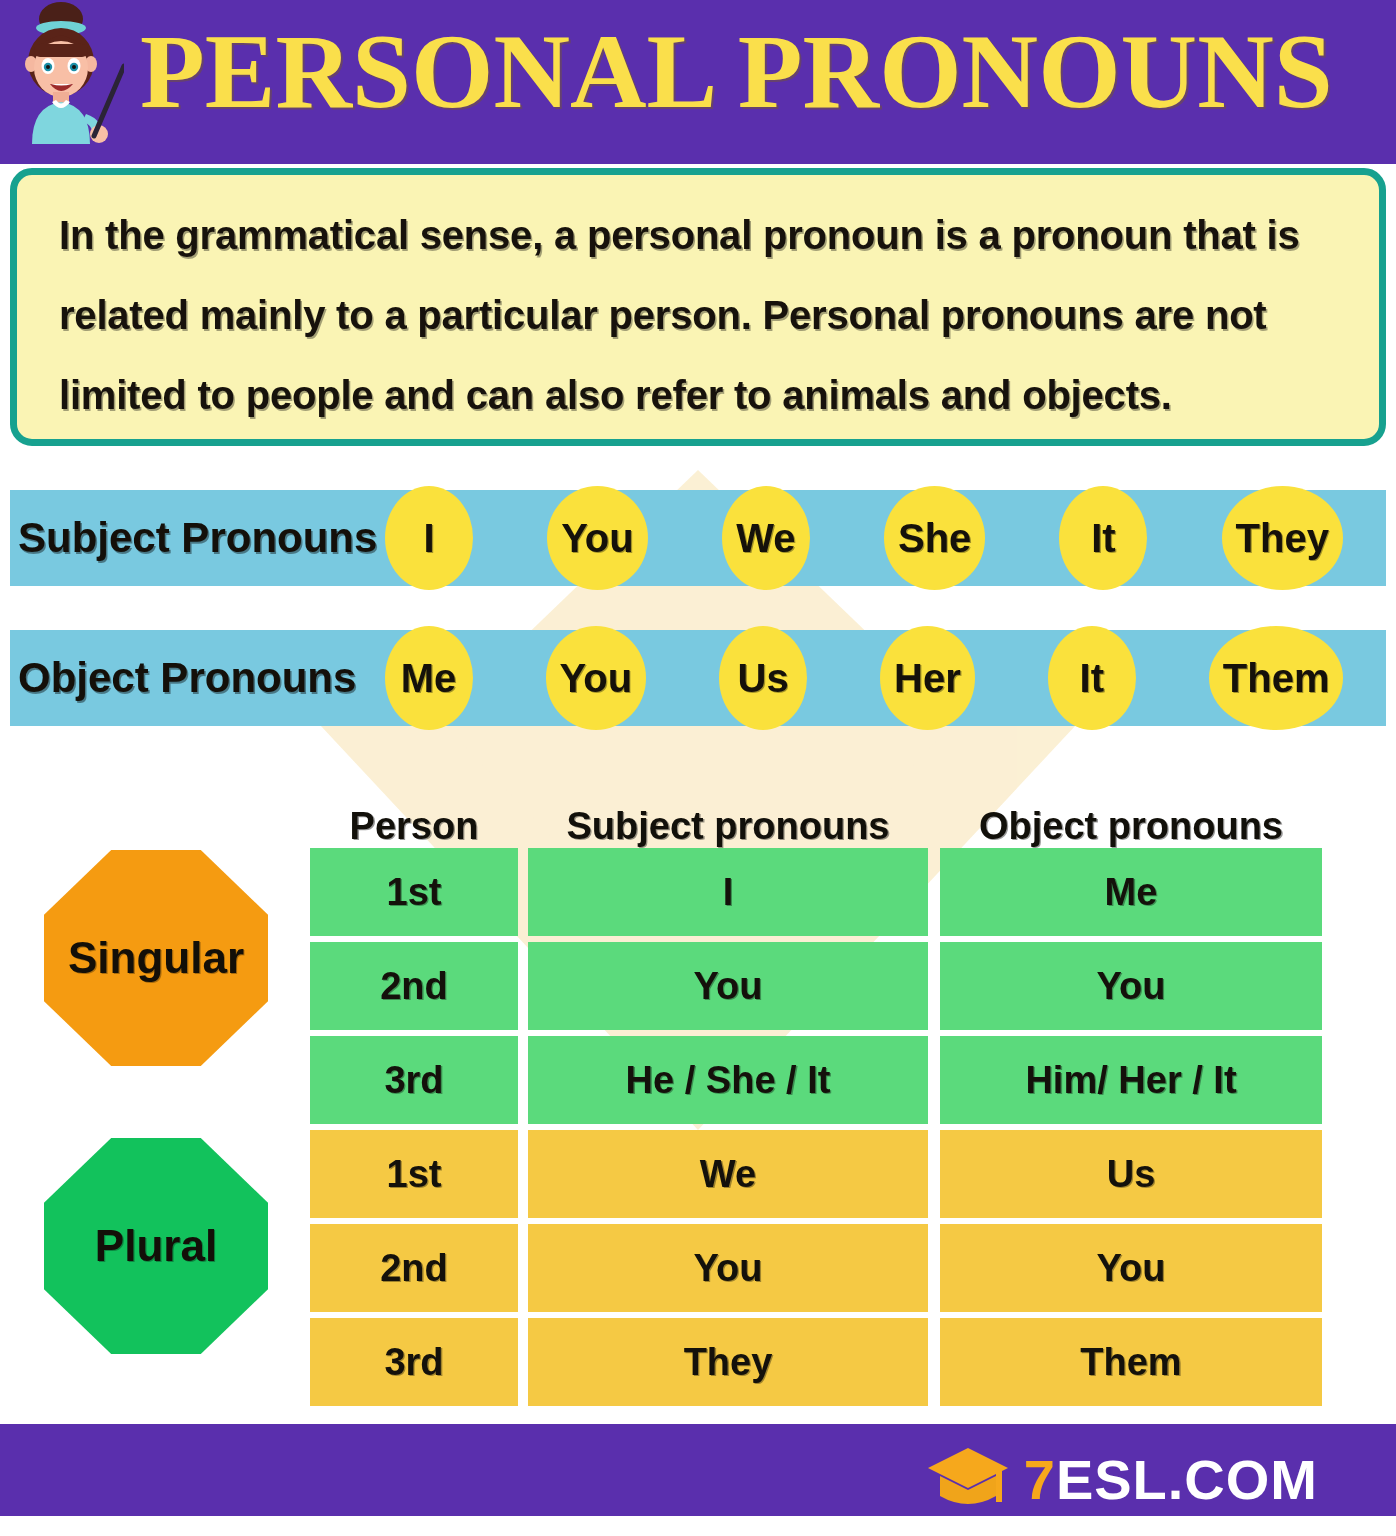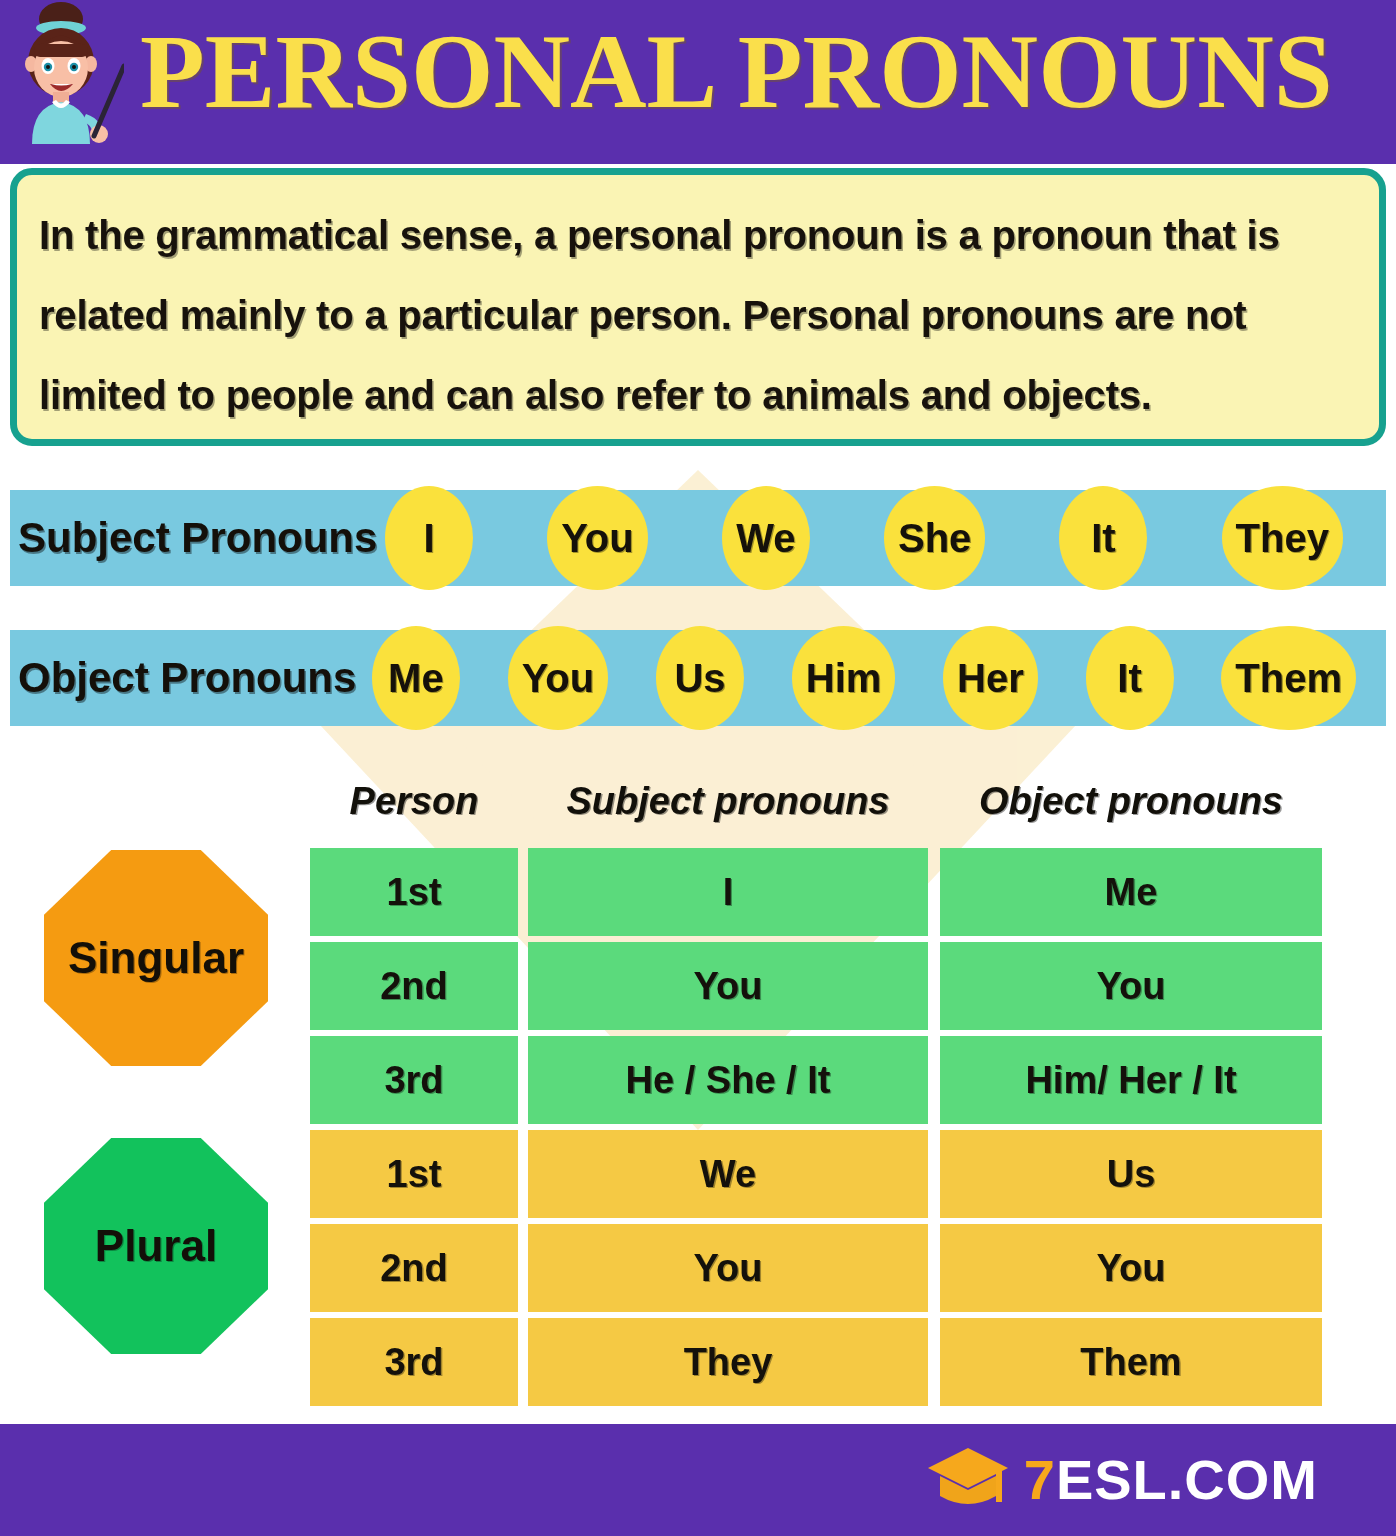--- a/index.html
+++ b/index.html
@@ -50,21 +50,21 @@
 
   
   #definition-box {
     position:absolute;
     left:10px; top:168px;
     width:1376px; height:278px;
     background:#FAF4B4;
     border:7px solid #17A18F;
     border-radius:22px;
     z-index:5;
-    padding:20px 40px 0 22px;
+    padding:20px 40px 0 42px;
   }
   #definition-text {
     font-family:"Liberation Sans Narrow","Liberation Sans", sans-serif;
     font-weight:bold;
     font-size:40px;
     line-height:80px;
     color:#17120c;
     letter-spacing:-0.2px;
     text-shadow:1.5px 1.5px 0 rgba(0,0,0,.35);
   }
@@ -143,22 +143,21 @@
   #badge-plural   { background:#12C25C; }
 
   #pronoun-table {
     position:absolute;
     left:310px; top:0;
     width:1012px;
   }
   .table-header-row {
     display:flex;
     height:68px;
-    align-items:flex-start;
-    font-style:italic;
+    align-items:flex-end;
   }
   .th {
     font-family:"Liberation Sans Narrow","Liberation Sans", sans-serif;
     font-weight:bold;
     font-size:38px;
     color:#12100a;
     text-align:center;
     text-shadow:1.3px 1.3px 0 rgba(0,0,0,.4);
   }
   .col-person  { width:208px; margin-right:10px; }
@@ -178,21 +177,21 @@
     color:#14110b;
     text-shadow:1.3px 1.3px 0 rgba(0,0,0,.35);
   }
   .row-singular .td { background:#5BDA7C; }
   .row-plural   .td { background:#F5C944; }
 
   
   #footer {
     position:absolute;
     left:0; top:1424px;
-    width:1396px; height:112px;
+    width:1396px; height:92px;
     background:#5A2FAD;
     z-index:5;
   }
   #logo {
     position:absolute;
     right:78px; top:18px;
     height:74px;
     display:flex;
     align-items:center;
     gap:14px;
@@ -272,21 +271,20 @@
     <div class="chip">They</div>
   </div>
 </div>
 
 <div id="band-object" class="pronoun-band">
   <div class="band-label">Object Pronouns</div>
   <div class="band-chips">
     <div class="chip">Me</div>
     <div class="chip">You</div>
     <div class="chip">Us</div>
-    <div class="chip">Him</div>
     <div class="chip">Her</div>
     <div class="chip">It</div>
     <div class="chip">Them</div>
   </div>
 </div>
 
 <div id="table-area">
 
   <div id="badges">
     <div id="badge-singular" class="octagon">Singular</div>

